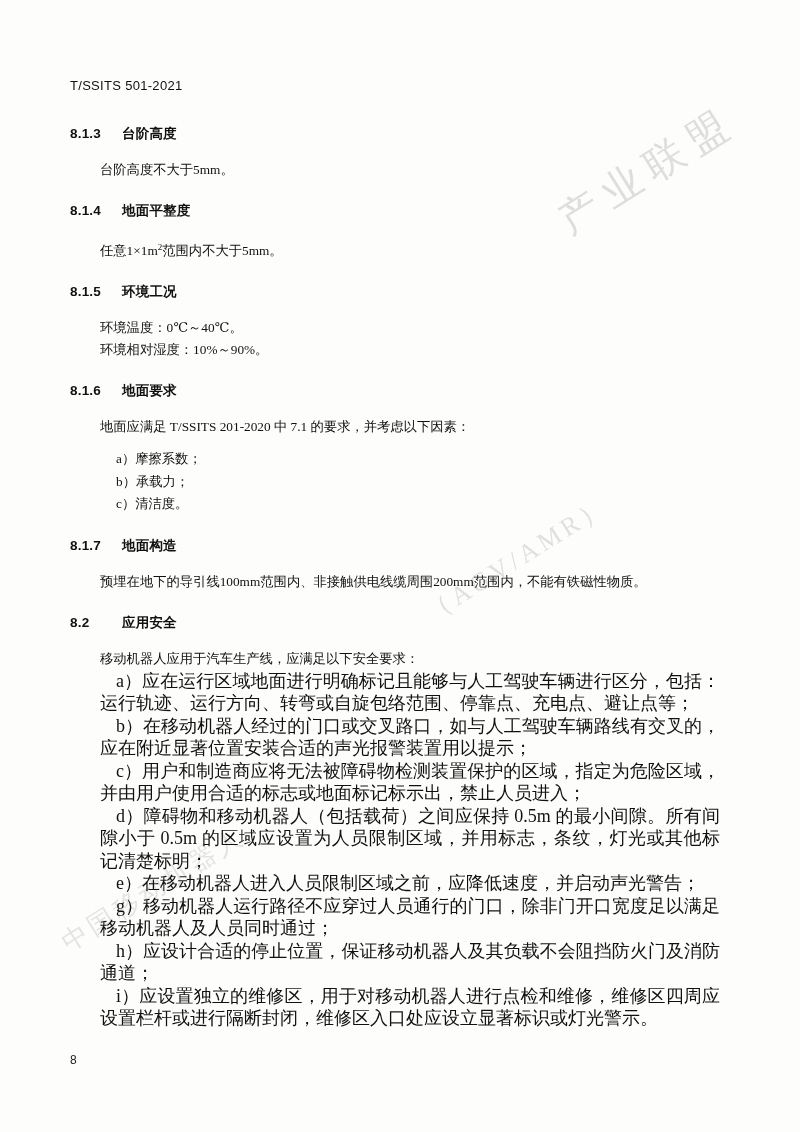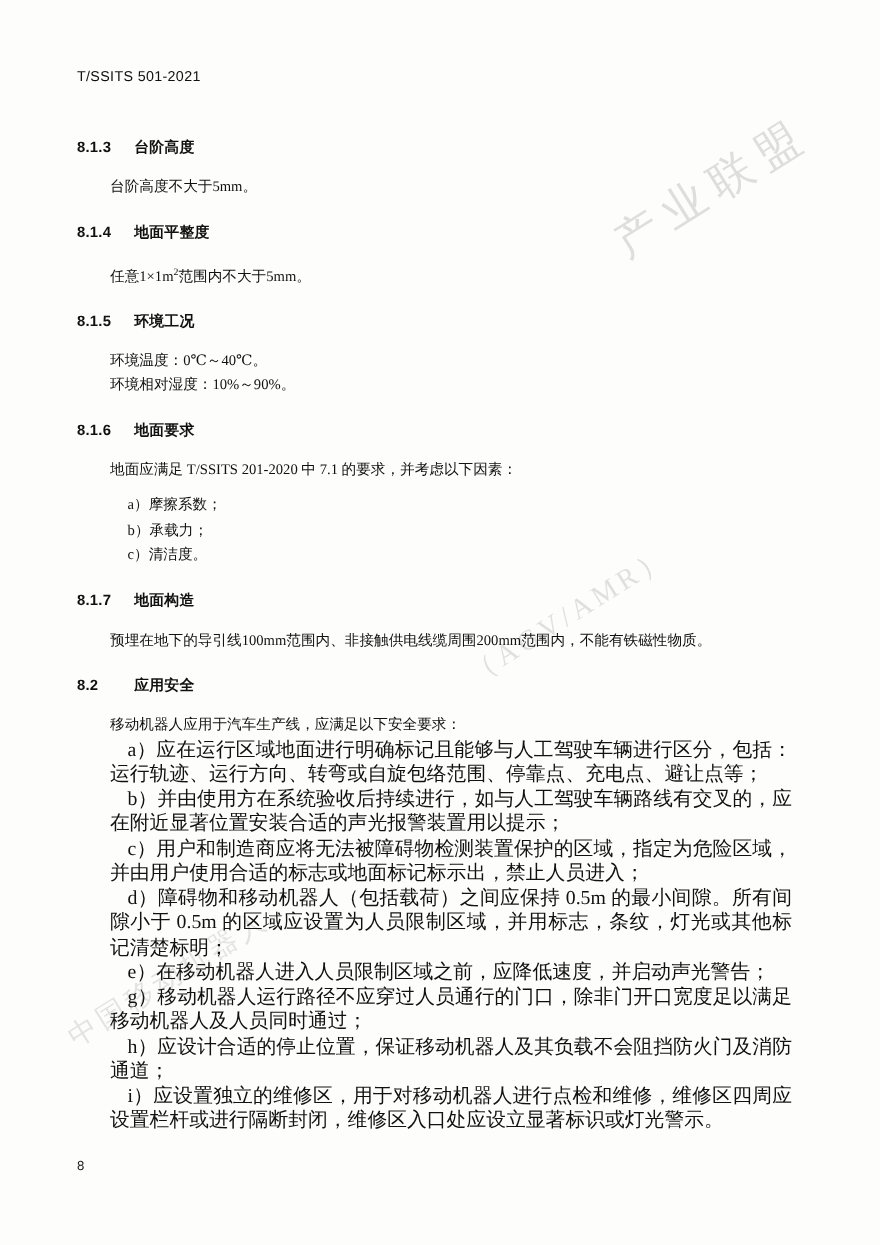--- a/index.html
+++ b/index.html
@@ -19,21 +19,21 @@
   }
   .content {
     position: absolute;
     left: 70px;
     top: 0;
     width: 660px;
     height: 1132px;
   }
   .header {
     position: absolute;
-    top: 62px;
+    top: 78px;
     left: 0;
     font-family: "Liberation Sans", sans-serif;
     font-size: 13px;
     letter-spacing: 0.3px;
     color: #111;
   }
   .body-block {
     position: absolute;
     top: 125px;
     left: 0;
@@ -185,21 +185,21 @@
       <div class="para" style="margin-left:30px">预埋在地下的导引线100mm范围内、非接触供电线缆周围200mm范围内，不能有铁磁性物质。</div>
 
       <div class="sec-gap"></div>
 
       <div class="clause-head">
         <span class="num">8.2</span><span>应用安全</span>
       </div>
       <div class="sec-gap-sm"></div>
       <div class="para indent1">移动机器人应用于汽车生产线，应满足以下安全要求：</div>
       <div class="list-item">a）应在运行区域地面进行明确标记且能够与人工驾驶车辆进行区分，包括：运行轨迹、运行方向、转弯或自旋包络范围、停靠点、充电点、避让点等；</div>
-      <div class="list-item">b）并由使用方在系统验收后持续进行，如与人工驾驶车辆路线有交叉的，应在附近显著位置安装合适的声光报警装置用以提示；</div>
+      <div class="list-item">b）在移动机器人经过的门口或交叉路口，如与人工驾驶车辆路线有交叉的，应在附近显著位置安装合适的声光报警装置用以提示；</div>
       <div class="list-item">c）用户和制造商应将无法被障碍物检测装置保护的区域，指定为危险区域，并由用户使用合适的标志或地面标记标示出，禁止人员进入；</div>
       <div class="list-item">d）障碍物和移动机器人（包括载荷）之间应保持 0.5m 的最小间隙。所有间隙小于 0.5m 的区域应设置为人员限制区域，并用标志，条纹，灯光或其他标记清楚标明；</div>
       <div class="list-item">e）在移动机器人进入人员限制区域之前，应降低速度，并启动声光警告；</div>
       <div class="list-item">g）移动机器人运行路径不应穿过人员通行的门口，除非门开口宽度足以满足移动机器人及人员同时通过；</div>
       <div class="list-item">h）应设计合适的停止位置，保证移动机器人及其负载不会阻挡防火门及消防通道；</div>
       <div class="list-item">i）应设置独立的维修区，用于对移动机器人进行点检和维修，维修区四周应设置栏杆或进行隔断封闭，维修区入口处应设立显著标识或灯光警示。</div>
 
     </div>
   </div>
 

